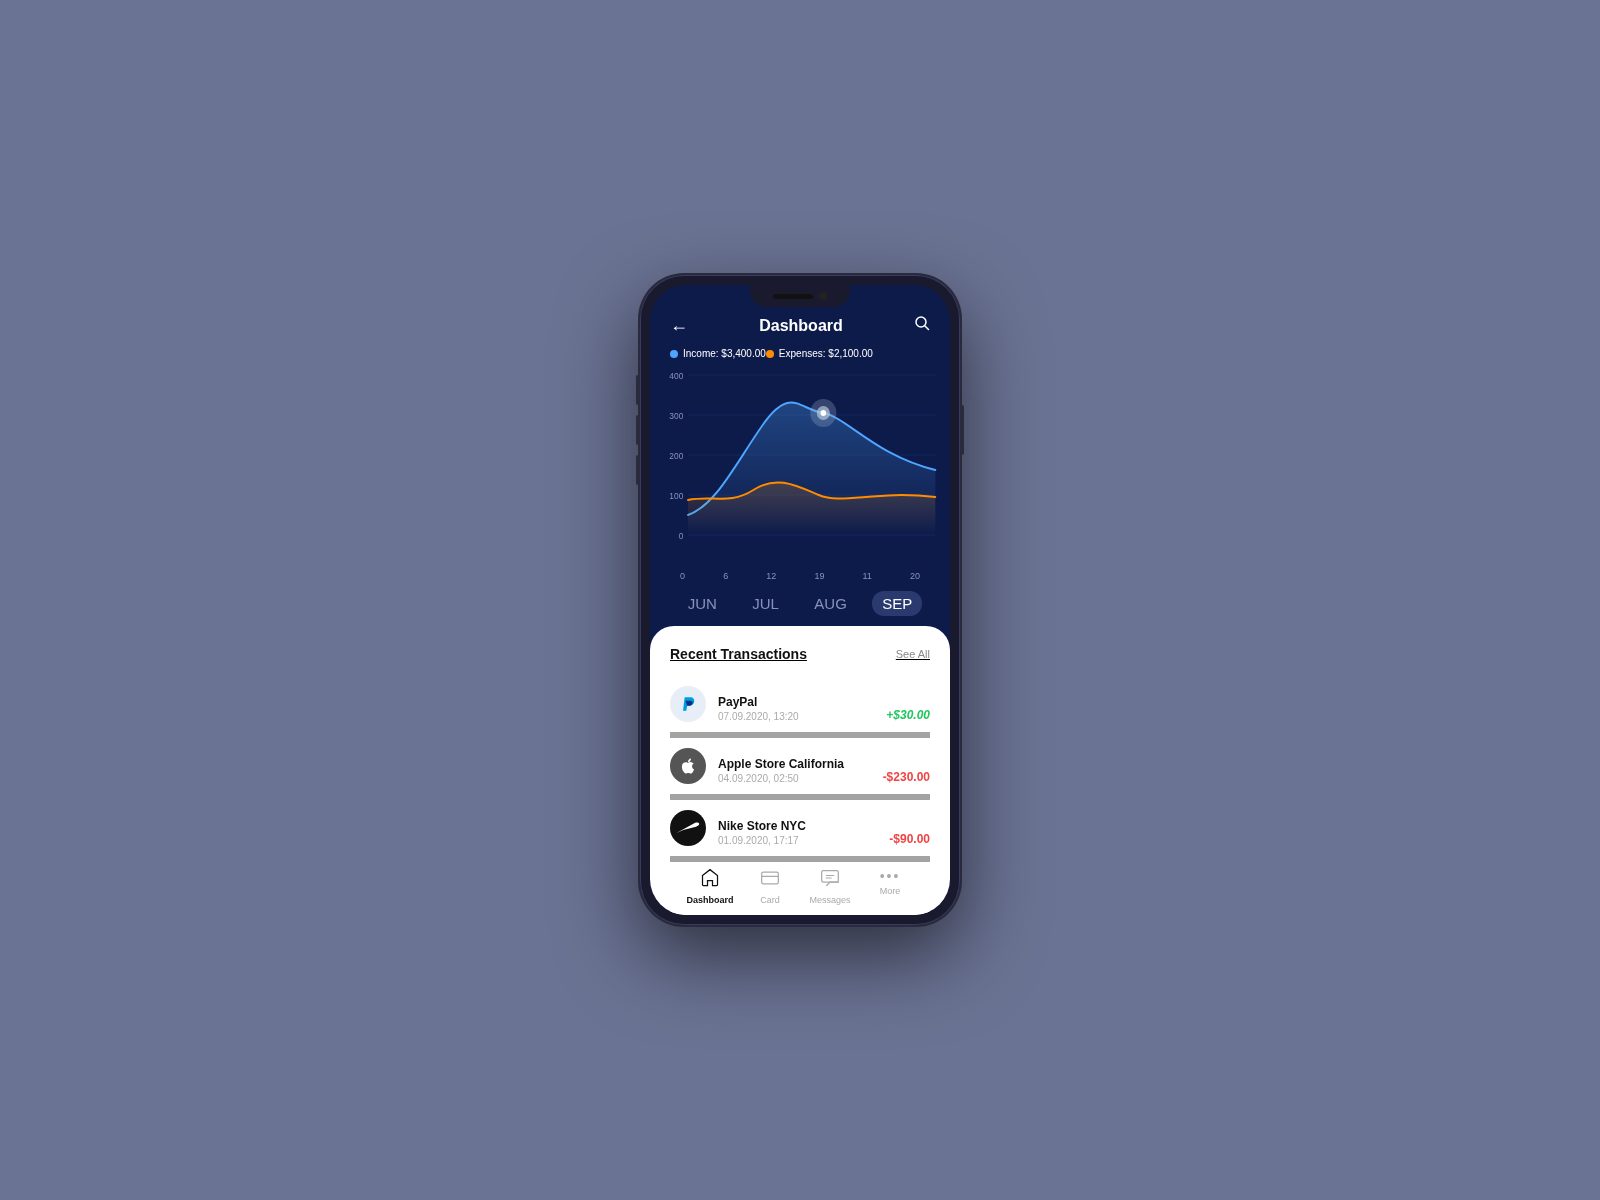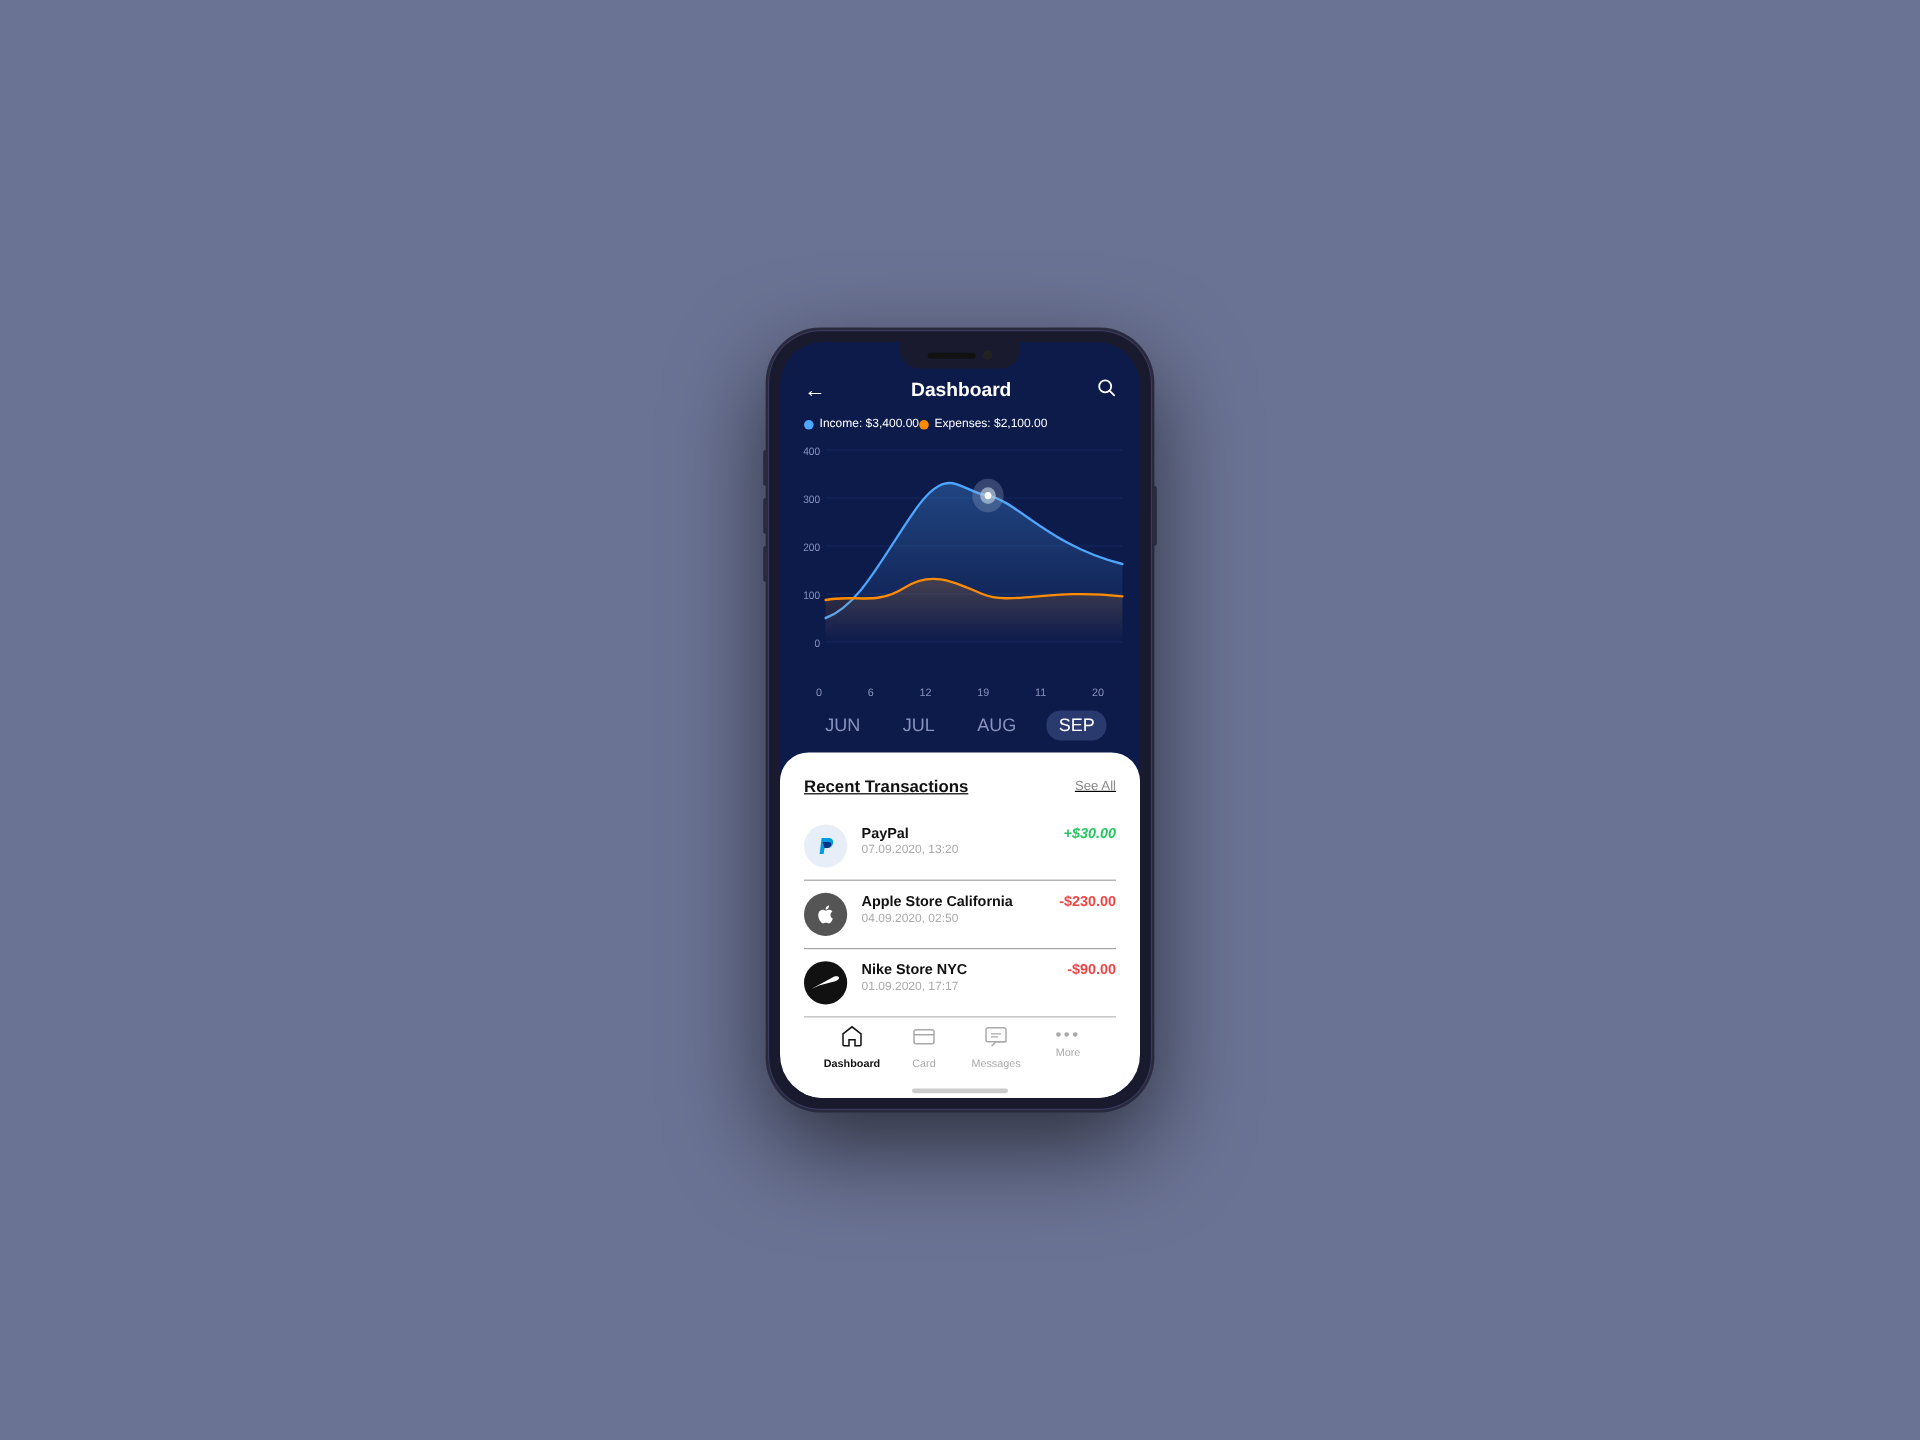--- a/index.html
+++ b/index.html
@@ -189,23 +189,23 @@
       color: #111;
     }
     .see-all {
       font-size: 11px;
       color: #888;
       cursor: pointer;
     }
 
     .transaction-item {
       display: flex;
-      align-items: flex-start;
+      align-items: flex-end;
       padding: 10px 0;
-      border-bottom: 1px solid #a3a3a3;
+      border-bottom: 6px solid #a3a3a3;
     }
     .transaction-item:last-child {
       border-bottom: none;
     }
 
     .tx-logo {
       width: 36px;
       height: 36px;
       border-radius: 50%;
       display: flex;

